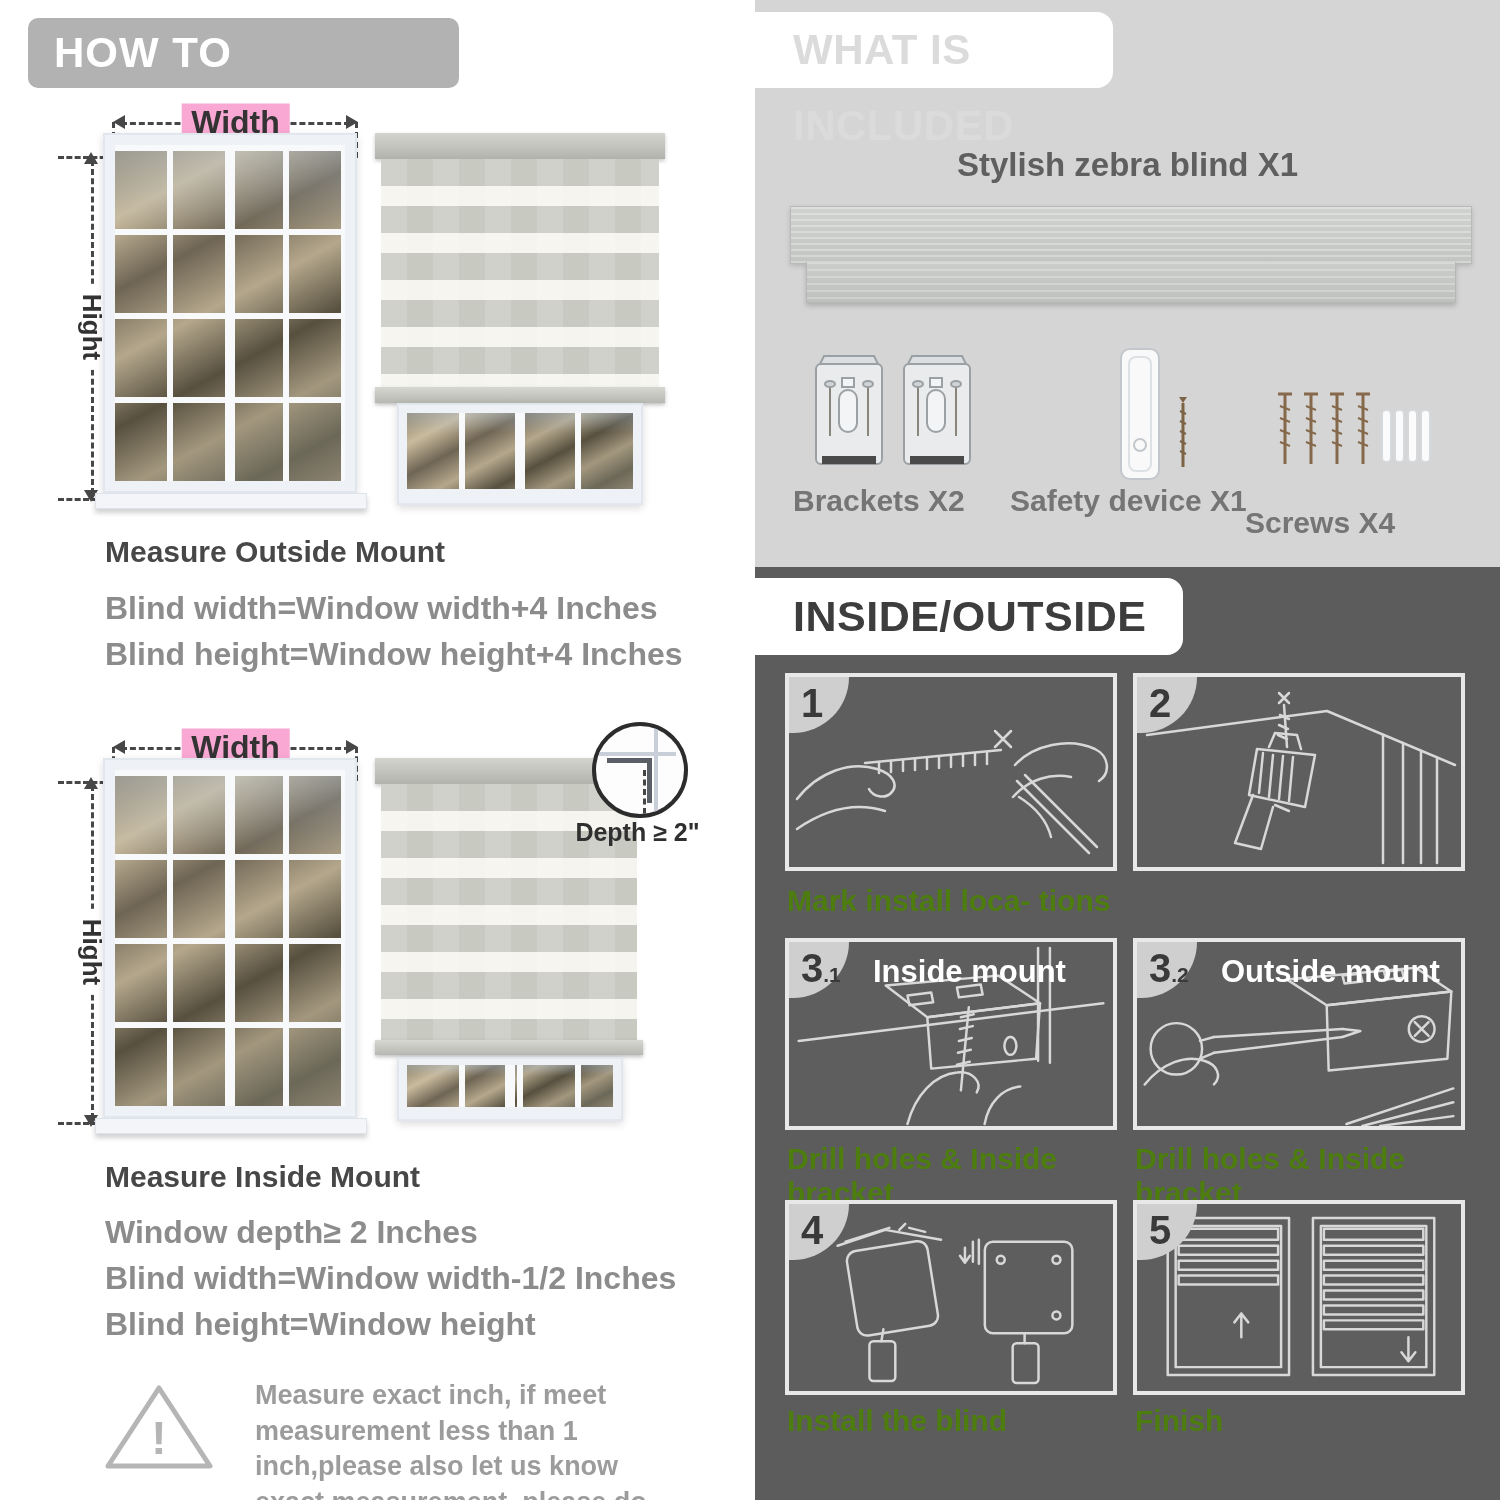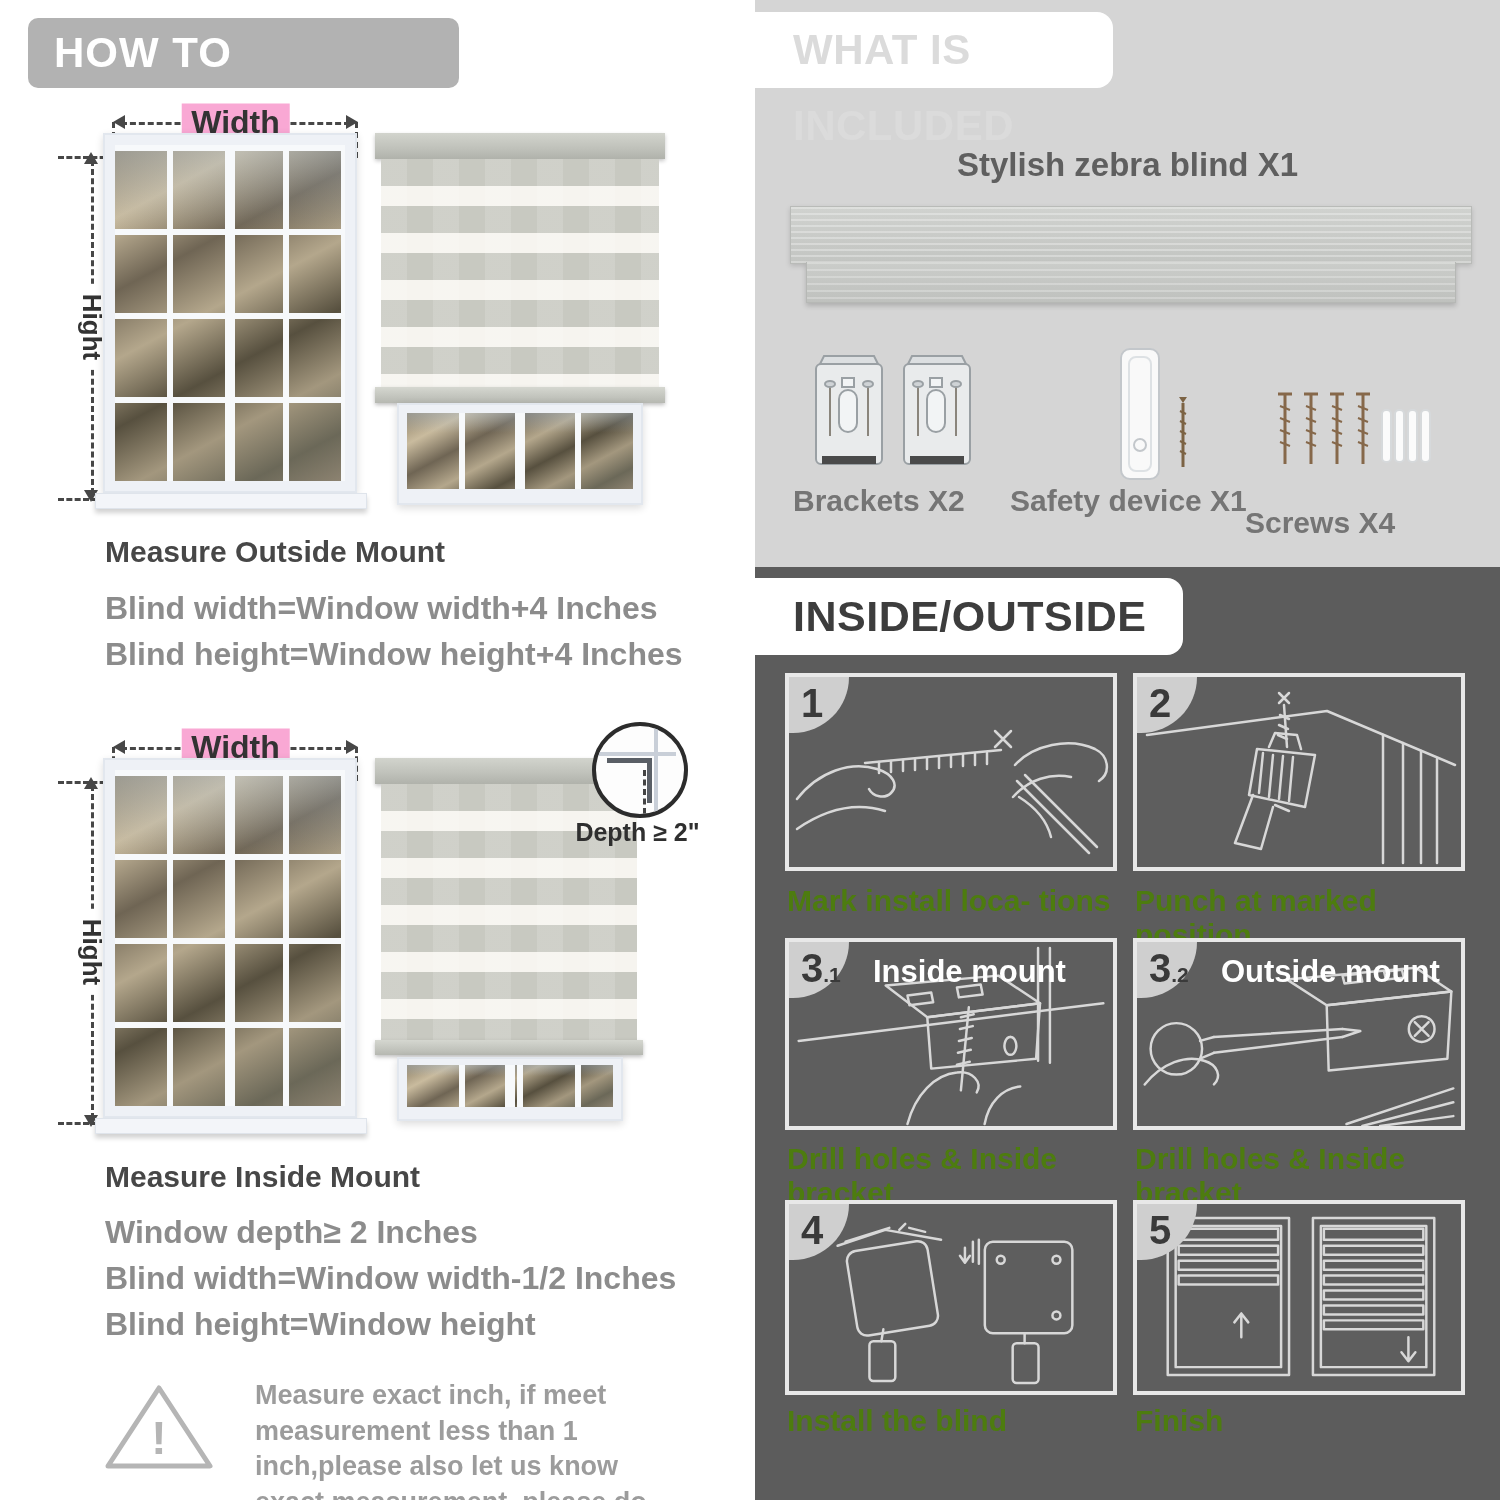--- a/index.html
+++ b/index.html
@@ -281,21 +281,20 @@
       <path d="M132,70 L138,56 L160,58 L164,72"></path>
       <path d="M120,72 L178,78 L168,130 L112,118 Z"></path>
       <path d="M126,76 L122,116 M136,78 L132,120 M146,79 L142,122 M156,80 L152,124"></path>
       <path d="M116,118 L98,166 L124,172 L136,130"></path>
       <path d="M138,128 l14,6"></path>
     </svg>
     <div class="badge">
       <span class="num">2</span>
     </div>
   </div>
-  <div class="abs caption" style="left:1135px;top:884px;width:340px;">Punch at  marked position</div>
 
   <div class="abs step" style="left:785px;top:938px;width:332px;height:192px;">
     <svg class="art" viewBox="0 0 324 186">
       <path d="M8,100 L316,62"></path>
       <path d="M250,6 L250,120 M262,6 L262,122"></path>
       <path d="M96,44 L210,34 L252,62 L138,76 Z"></path>
       <path d="M138,76 L252,62 L248,118 L142,128 Z"></path>
       <path d="M118,54 l24,-3 l2,10 l-24,3 Z M168,46 l24,-3 l2,10 l-24,3 Z"></path>
       <path d="M222,96 a6 9 0 1 0 0.1 0"></path>
       <line x1="180" y1="66" x2="172" y2="150"></line>

